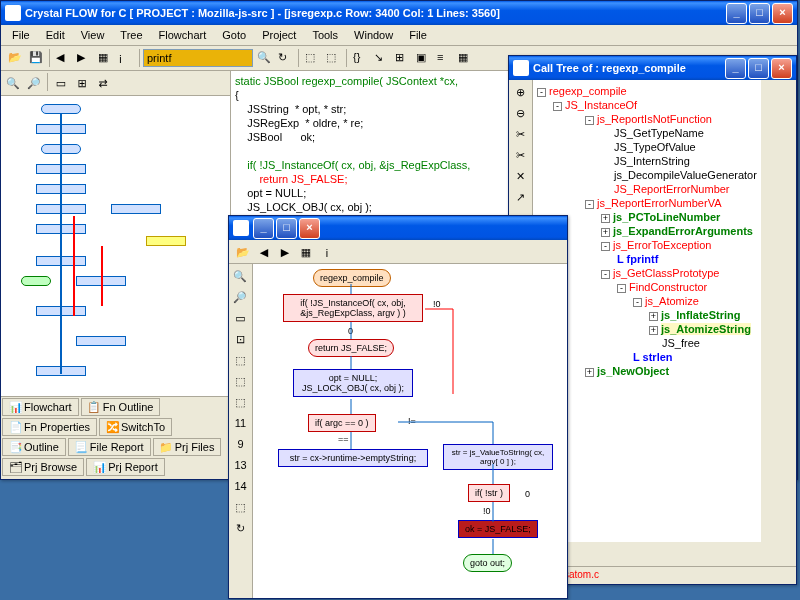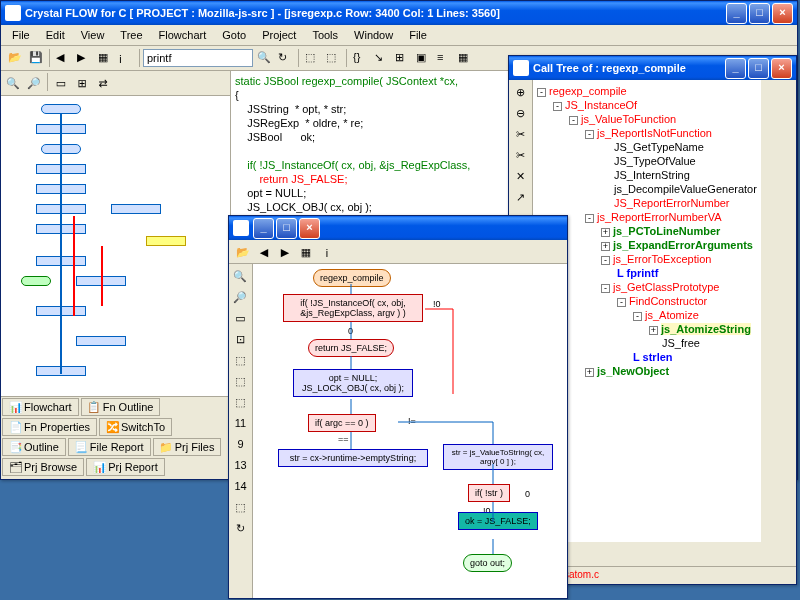--- a/index.html
+++ b/index.html
@@ -9,21 +9,21 @@
 .titlebar-icon { width: 16px; height: 16px; background: #fff; margin-right: 4px; border-radius: 2px; }
 .titlebar-text { flex: 1; white-space: nowrap; overflow: hidden; }
 .titlebar-btns { display: flex; gap: 2px; }
 .titlebar-btn { width: 21px; height: 21px; background: linear-gradient(to bottom, #7ba4e8, #2050c0); border: 1px solid #fff; border-radius: 3px; color: white; font-weight: bold; text-align: center; line-height: 17px; cursor: pointer; font-size: 11px; }
 .titlebar-btn.close { background: linear-gradient(to bottom, #f5a090, #d04020); }
 .menubar { background: #ece9d8; display: flex; padding: 2px 4px; gap: 2px; border-bottom: 1px solid #aca899; }
 .menu-item { padding: 2px 7px; cursor: pointer; }
 .toolbar { background: #ece9d8; display: flex; align-items: center; padding: 2px 4px; gap: 1px; border-bottom: 1px solid #aca899; flex-wrap: wrap; }
 .tool-btn { width: 20px; height: 20px; border: 1px solid transparent; display: flex; align-items: center; justify-content: center; cursor: pointer; }
 .tool-sep { width: 1px; height: 18px; background: #aca899; margin: 0 2px; }
-.tool-input { height: 18px; border: 1px solid #7f9db9; padding: 0 3px; background: #ffffff; }
+.tool-input { height: 18px; border: 1px solid #7f9db9; padding: 0 3px; background: #eab308; }
 .content { display: flex; height: calc(100% - 24px - 22px - 26px); }
 .left-panel { width: 230px; border-right: 1px solid #aca899; display: flex; flex-direction: column; }
 .mini-toolbar { background: #ece9d8; display: flex; padding: 2px; gap: 1px; border-bottom: 1px solid #aca899; }
 .flowchart-canvas { flex: 1; background: white; position: relative; overflow: hidden; }
 .fc-node { position: absolute; border: 1px solid; font-size: 9px; }
 .fc-blue { border-color: #0060c0; background: #d0e0ff; }
 .fc-yellow { border-color: #c0a000; background: #ffff80; }
 .fc-green { border-color: #008000; background: #c0ffc0; }
 .fc-line { position: absolute; background: #0060c0; }
 .fc-line-red { background: #ff0000; }
@@ -236,35 +236,35 @@
       <div class="tool-btn">✂</div>
       <div class="tool-btn">✂</div>
       <div class="tool-btn">✕</div>
       <div class="tool-btn">↗</div>
       <div class="tool-btn">▶</div>
       <div class="tool-btn">↘</div>
     </div>
     <div class="tree-panel" id="tree-panel">
         <div class="tree-node"><span class="tree-indent" style="width: 0px;"></span><span class="tree-toggle">-</span><span class="tree-label tree-red">regexp_compile</span></div>
         <div class="tree-node"><span class="tree-indent" style="width: 16px;"></span><span class="tree-toggle">-</span><span class="tree-label tree-red">JS_InstanceOf</span></div>
-        <div class="tree-node"><span class="tree-indent" style="width: 32px;"></span><span class="tree-toggle">-</span><span class="tree-label tree-red">js_ValueToFunction</span></div>
         <div class="tree-node"><span class="tree-indent" style="width: 48px;"></span><span class="tree-toggle">-</span><span class="tree-label tree-red">js_ReportIsNotFunction</span></div>
         <div class="tree-node"><span class="tree-indent" style="width: 64px;"></span><span style="display: inline-block; width: 13px;"></span><span class="tree-label ">JS_GetTypeName</span></div>
         <div class="tree-node"><span class="tree-indent" style="width: 64px;"></span><span style="display: inline-block; width: 13px;"></span><span class="tree-label ">JS_TypeOfValue</span></div>
         <div class="tree-node"><span class="tree-indent" style="width: 64px;"></span><span style="display: inline-block; width: 13px;"></span><span class="tree-label ">JS_InternString</span></div>
         <div class="tree-node"><span class="tree-indent" style="width: 64px;"></span><span style="display: inline-block; width: 13px;"></span><span class="tree-label ">js_DecompileValueGenerator</span></div>
         <div class="tree-node"><span class="tree-indent" style="width: 64px;"></span><span style="display: inline-block; width: 13px;"></span><span class="tree-label tree-red">JS_ReportErrorNumber</span></div>
         <div class="tree-node"><span class="tree-indent" style="width: 48px;"></span><span class="tree-toggle">-</span><span class="tree-label tree-red">js_ReportErrorNumberVA</span></div>
         <div class="tree-node"><span class="tree-indent" style="width: 64px;"></span><span class="tree-toggle">+</span><span class="tree-label tree-green">js_PCToLineNumber</span></div>
         <div class="tree-node"><span class="tree-indent" style="width: 64px;"></span><span class="tree-toggle">+</span><span class="tree-label tree-green">js_ExpandErrorArguments</span></div>
         <div class="tree-node"><span class="tree-indent" style="width: 64px;"></span><span class="tree-toggle">-</span><span class="tree-label tree-red">js_ErrorToException</span></div>
         <div class="tree-node"><span class="tree-indent" style="width: 80px;"></span><span class="tree-l">L  </span><span class="tree-label tree-l">fprintf</span></div>
         <div class="tree-node"><span class="tree-indent" style="width: 64px;"></span><span class="tree-toggle">-</span><span class="tree-label tree-red">js_GetClassPrototype</span></div>
         <div class="tree-node"><span class="tree-indent" style="width: 80px;"></span><span class="tree-toggle">-</span><span class="tree-label tree-red">FindConstructor</span></div>
         <div class="tree-node"><span class="tree-indent" style="width: 96px;"></span><span class="tree-toggle">-</span><span class="tree-label tree-red">js_Atomize</span></div>
+        <div class="tree-node"><span class="tree-indent" style="width: 112px;"></span><span class="tree-toggle">+</span><span class="tree-label tree-green">js_InflateString</span></div>
         <div class="tree-node"><span class="tree-indent" style="width: 112px;"></span><span class="tree-toggle">+</span><span class="tree-label tree-green highlighted">js_AtomizeString</span></div>
         <div class="tree-node"><span class="tree-indent" style="width: 112px;"></span><span style="display: inline-block; width: 13px;"></span><span class="tree-label ">JS_free</span></div>
         <div class="tree-node"><span class="tree-indent" style="width: 96px;"></span><span class="tree-l">L  </span><span class="tree-label tree-l">strlen</span></div>
         <div class="tree-node"><span class="tree-indent" style="width: 48px;"></span><span class="tree-toggle">+</span><span class="tree-label tree-green">js_NewObject</span></div>
       </div>
   </div>
   <div class="statusbar">LLA\js\src\jsatom.c</div>
 </div>
 
 <div class="window flowchart-window" style="left:228px;top:215px;width:340px;height:384px;">
@@ -308,21 +308,21 @@
       <div class="fw-node" style="left:40px;top:105px;border-color:#0000c0;background:#e0e0ff;width:120px;white-space:pre">opt = NULL;
 JS_LOCK_OBJ( cx, obj );</div>
       <div class="fw-node" style="left:55px;top:150px;border-color:#c00000;background:#ffe0e0">if( argc == 0 )</div>
       <div style="position:absolute;left:155px;top:152px;font-size:9px">!=</div>
       <div style="position:absolute;left:85px;top:170px;font-size:9px">==</div>
       <div class="fw-node" style="left:25px;top:185px;border-color:#0000c0;background:#e0e0ff;width:150px">str = cx-&gt;runtime-&gt;emptyString;</div>
       <div class="fw-node" style="left:190px;top:180px;border-color:#0000c0;background:#e0e0ff;width:110px;font-size:8px">str = js_ValueToString( cx, argv[ 0 ] );</div>
       <div class="fw-node" style="left:215px;top:220px;border-color:#c00000;background:#ffe0e0">if( !str )</div>
       <div style="position:absolute;left:272px;top:225px;font-size:9px">0</div>
       <div style="position:absolute;left:230px;top:242px;font-size:9px">!0</div>
-      <div class="fw-node" style="left:205px;top:248px;border-color:#0000c0;background:#14b8a6">ok = JS_FALSE;</div>
+      <div class="fw-node" style="left:205px;top:256px;border-color:#0000c0;background:#b91c1c">ok = JS_FALSE;</div>
       <div class="fw-node fw-rounded" style="left:210px;top:290px;border-color:#008000;background:#e0ffe0">goto out;</div>
 
       <svg style="position:absolute;left:0;top:0;width:100%;height:100%;pointer-events:none">
         <line x1="98" y1="20" x2="98" y2="30" stroke="#0060c0"></line>
         <line x1="98" y1="58" x2="98" y2="75" stroke="#0060c0"></line>
         <line x1="98" y1="92" x2="98" y2="105" stroke="#0060c0"></line>
         <line x1="98" y1="135" x2="98" y2="150" stroke="#0060c0"></line>
         <line x1="98" y1="168" x2="98" y2="185" stroke="#0060c0"></line>
         <line x1="172" y1="45" x2="200" y2="45" stroke="#ff0000"></line>
         <line x1="200" y1="45" x2="200" y2="130" stroke="#ff0000"></line>

